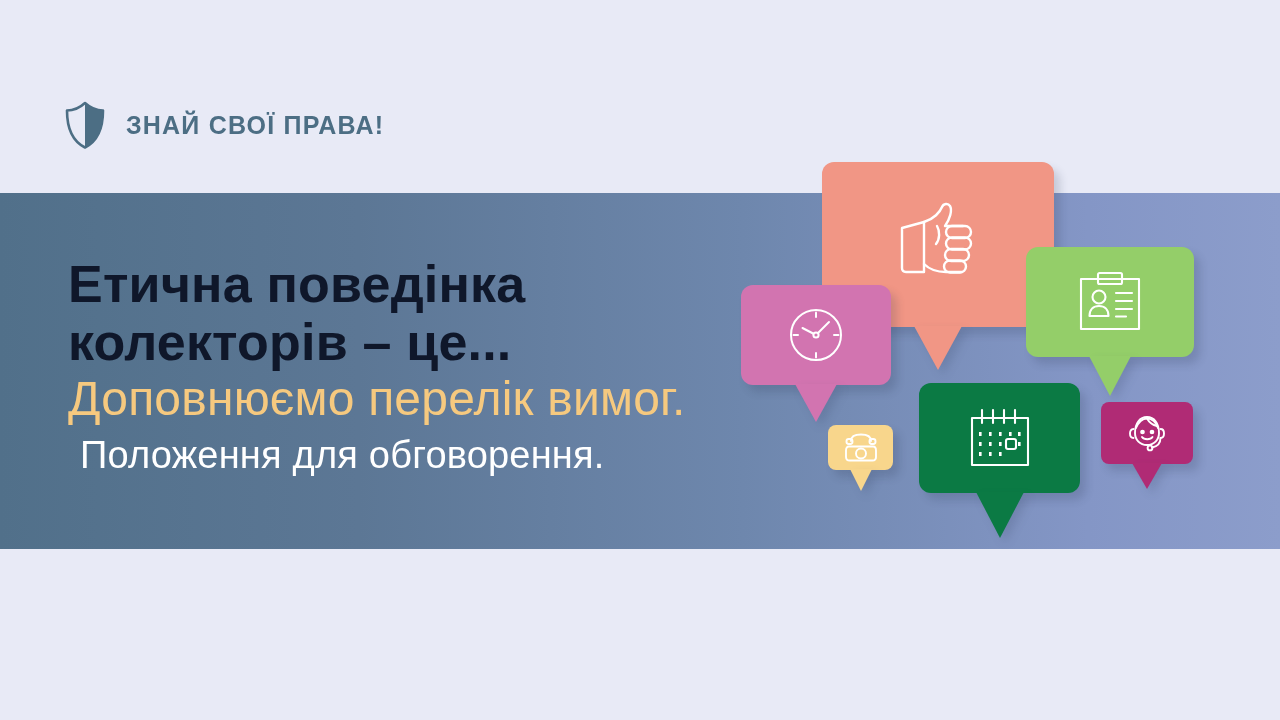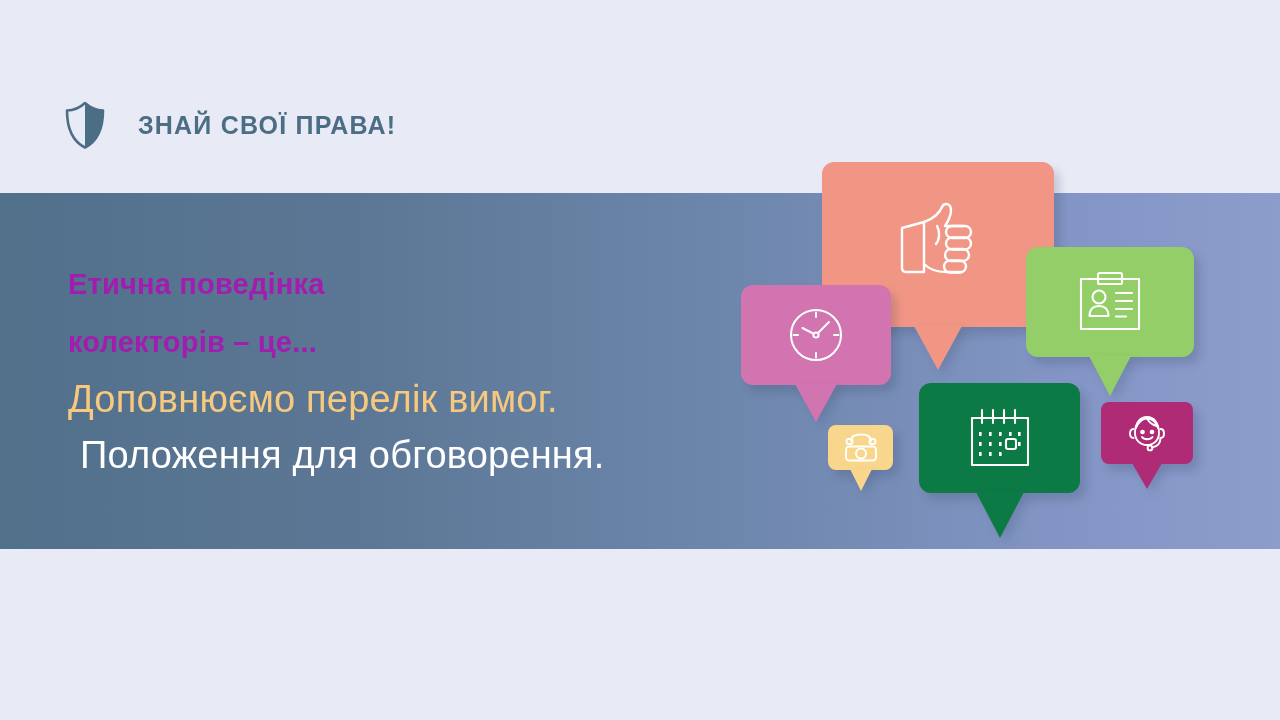--- a/index.html
+++ b/index.html
@@ -21,21 +21,21 @@
     background: #e8eaf6;
   }
 
   
   .logo-row {
     position: absolute;
     left: 64px;
     top: 100px;
     display: flex;
     align-items: center;
-    gap: 32px;
+    gap: 20px;
   }
   .shield-icon {
     width: 42px;
     height: 50px;
     display: block;
   }
   .logo-text {
     font-size: 25px;
     font-weight: 700;
     letter-spacing: 1.2px;
@@ -56,29 +56,29 @@
   }
 
   
   .headline {
     position: absolute;
     left: 68px;
     top: 255px;
     width: 660px;
   }
   .headline .h-bold {
-    font-size: 29px;
+    font-size: 52px;
     font-weight: 700;
-    color: #a21caf;
+    color: #0f172a;
     line-height: 58px;
     letter-spacing: 0.2px;
     white-space: nowrap;
   }
   .headline .h-accent {
-    font-size: 38px;
+    font-size: 48px;
     font-weight: 400;
     color: #f6c97f;
     line-height: 56px;
     letter-spacing: 0.2px;
     white-space: nowrap;
   }
   .headline .h-light {
     font-size: 38px;
     font-weight: 400;
     color: #ffffff;

